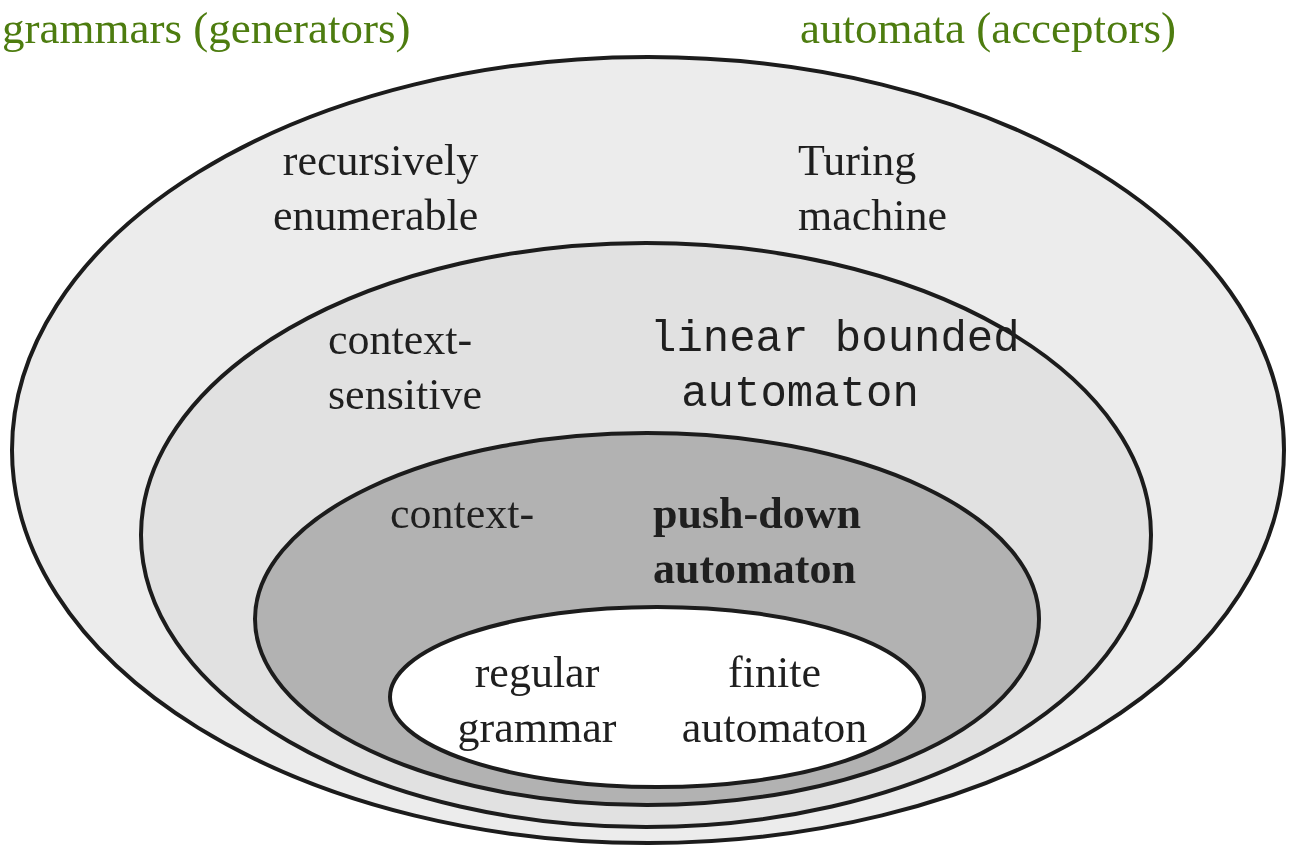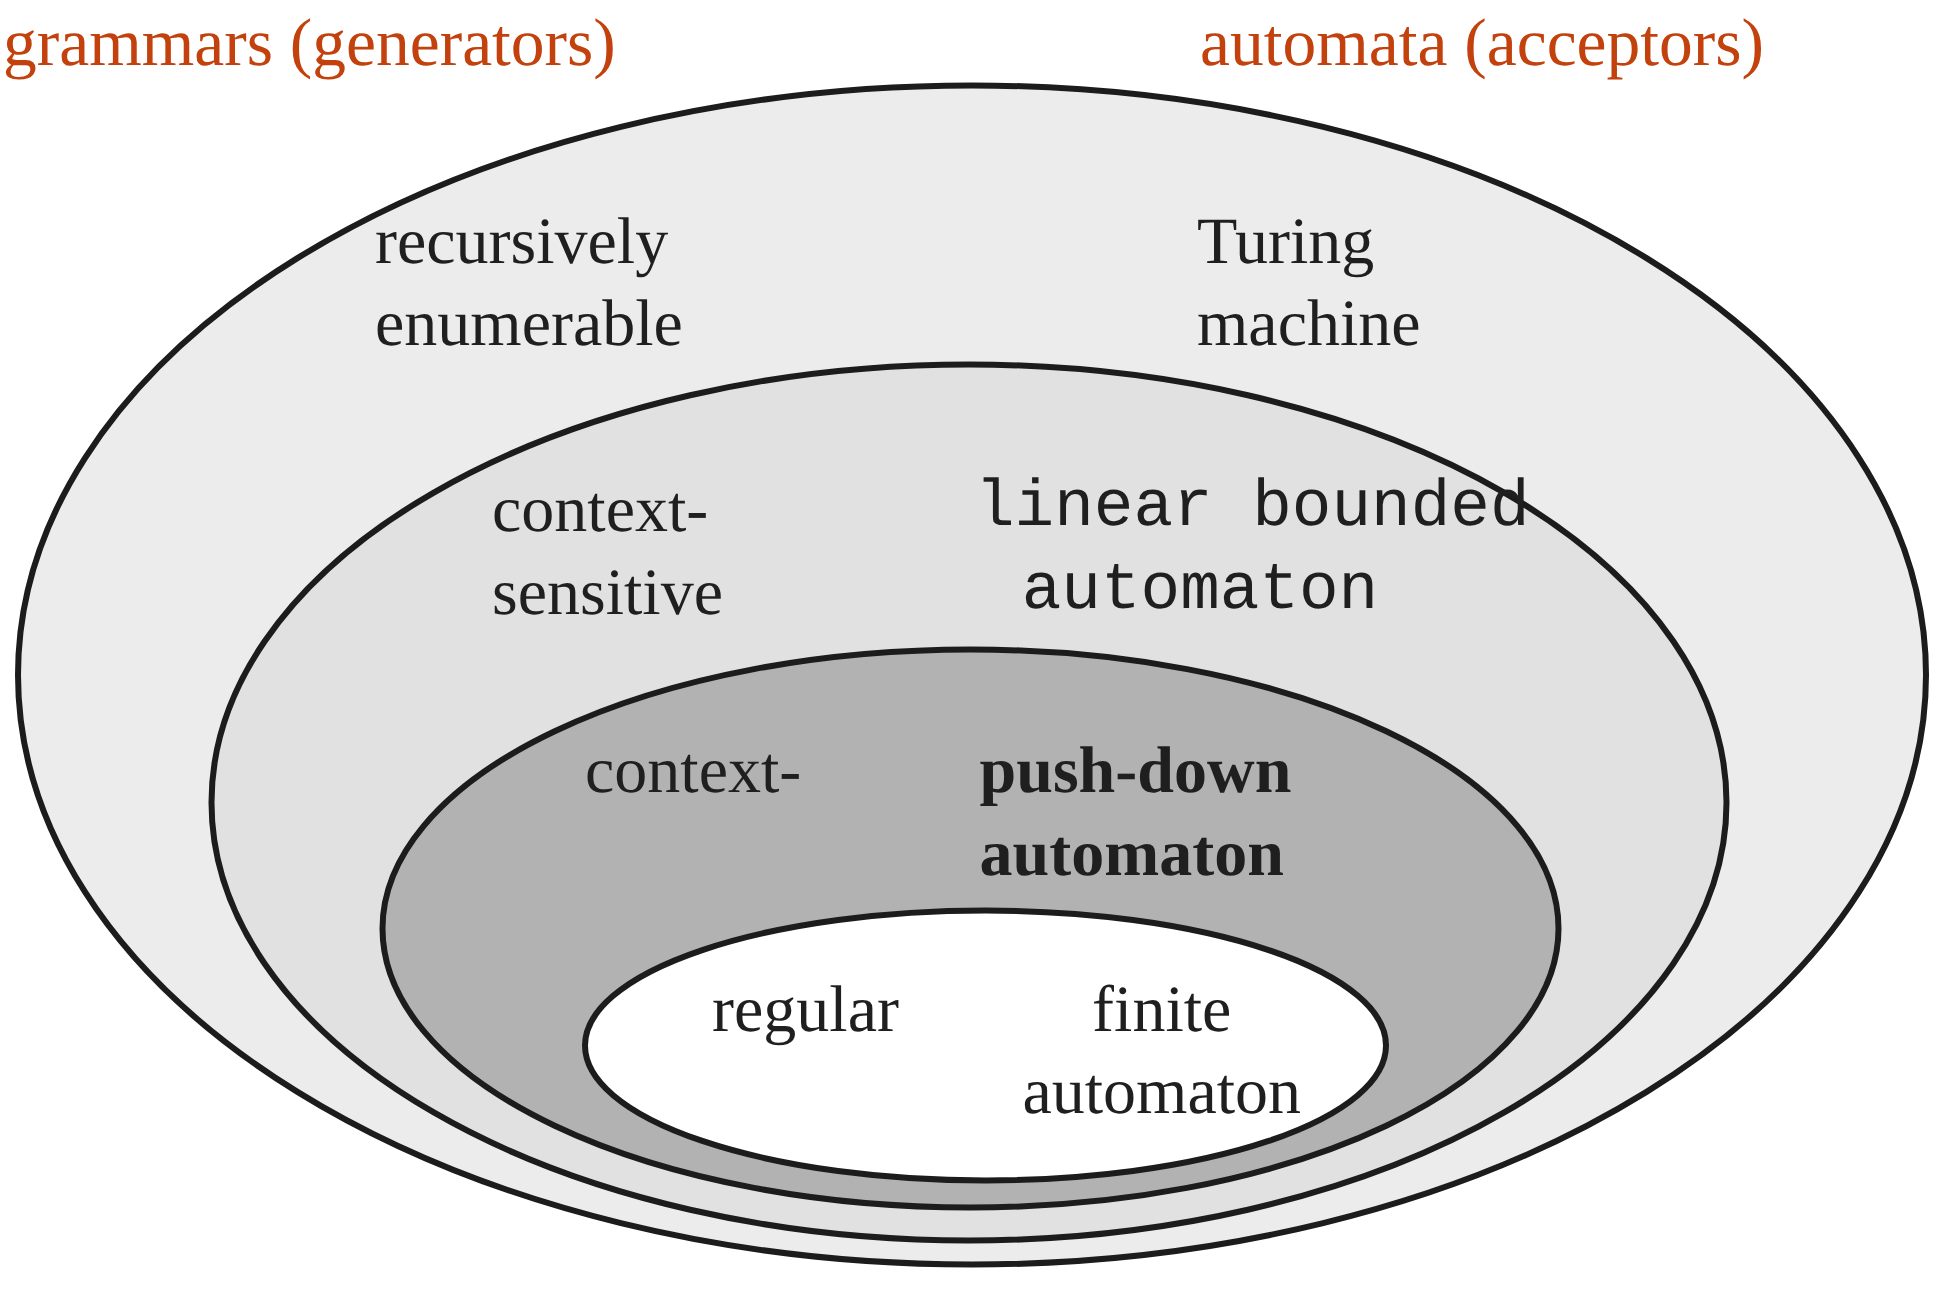--- a/index.html
+++ b/index.html
@@ -33,27 +33,27 @@
     line-height: 55px;
     white-space: nowrap;
     color: #1f1f1f;
   }
   .lbl.center { text-align: center; }
   .title {
     position: absolute;
     font-size: 45px;
     line-height: 52px;
     white-space: nowrap;
-    color: #c2410c;
+    color: #4d7c0f;
   }
   
   .title-left  { left: 2px;   top: 2px; }
   .title-right { left: 800px; top: 2px; }
   
-  .r1-left  { left: 250px; top: 133px; }
+  .r1-left  { left: 273px; top: 133px; text-align: right; }
   .r1-right { left: 798px; top: 133px; }
   
   .r2-left  { left: 328px; top: 312px; }
   .r2-right { left: 650px; top: 312px; width: 300px; font-family: Liberation Mono, monospace; }
   
   .r3-left  { left: 390px; top: 486px; }
   .r3-right { left: 653px; top: 486px; font-weight: bold; }
   
   .r4-left  { left: 427px; top: 645px; width: 220px; }
   .r4-right { left: 652px; top: 645px; width: 245px; }
@@ -94,19 +94,20 @@
   <div class="lbl r3-left">
     <div>context-</div>
   </div>
   <div class="lbl r3-right">
     <div>push-down</div>
     <div>automaton</div>
   </div>
 
   <div class="lbl r4-left center">
     <div>regular</div>
+    <div>grammar</div>
   </div>
   <div class="lbl r4-right center">
     <div>finite</div>
     <div>automaton</div>
   </div>
 
 </div>
 
 </body></html>

